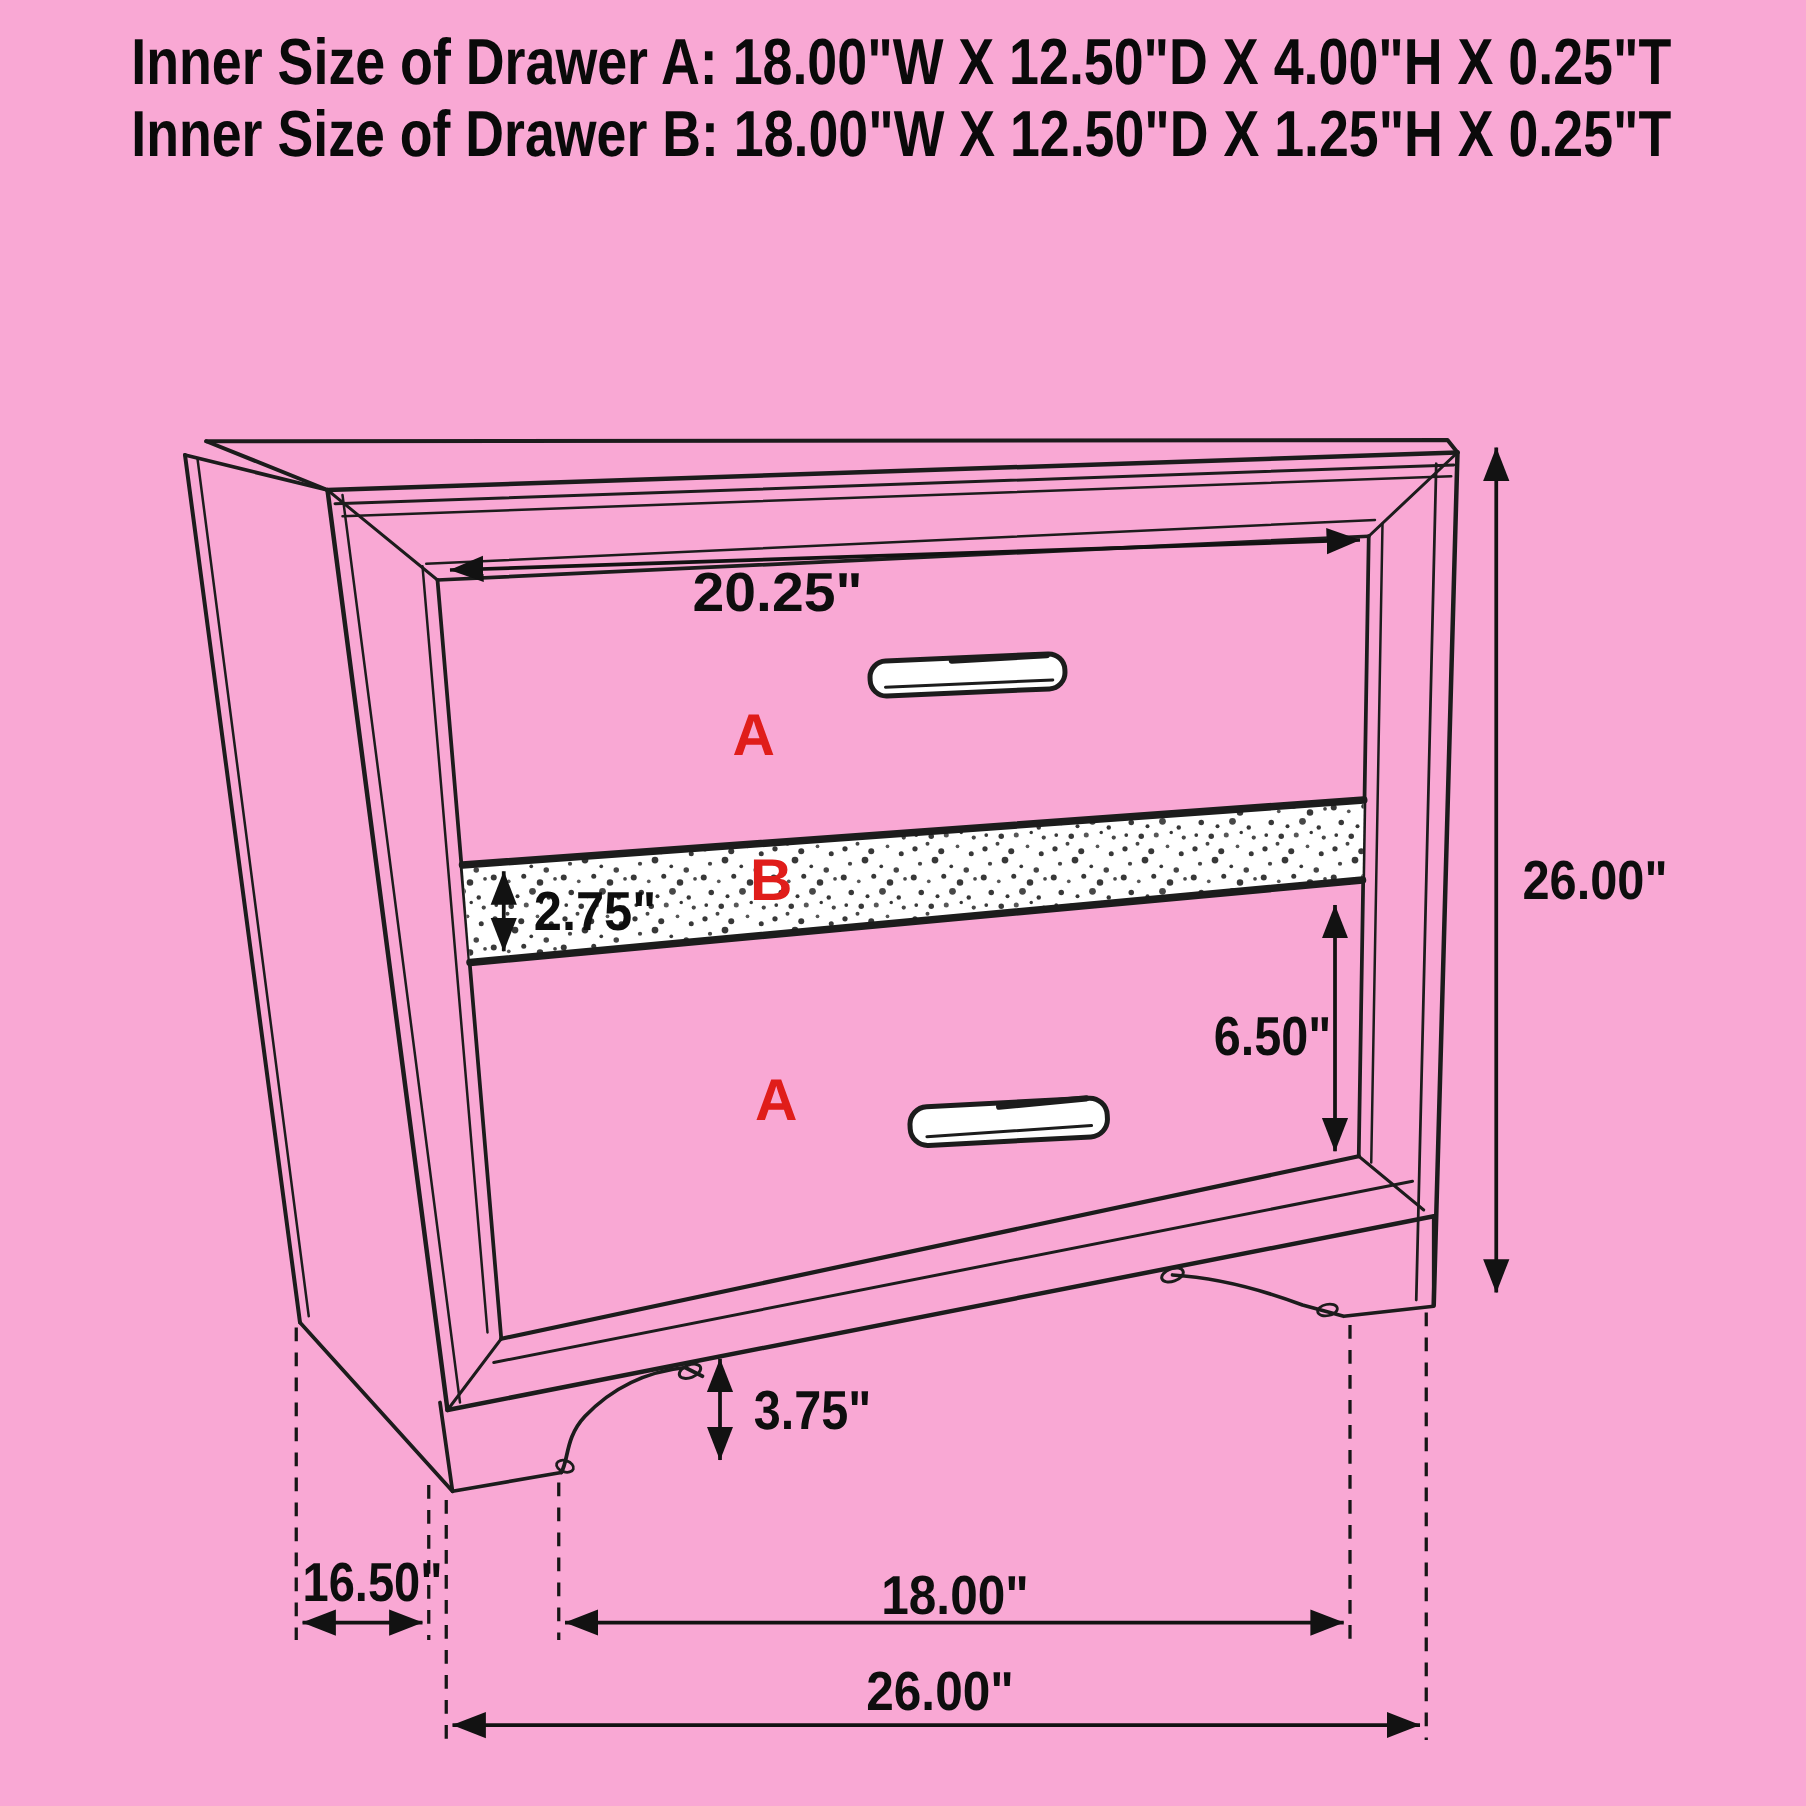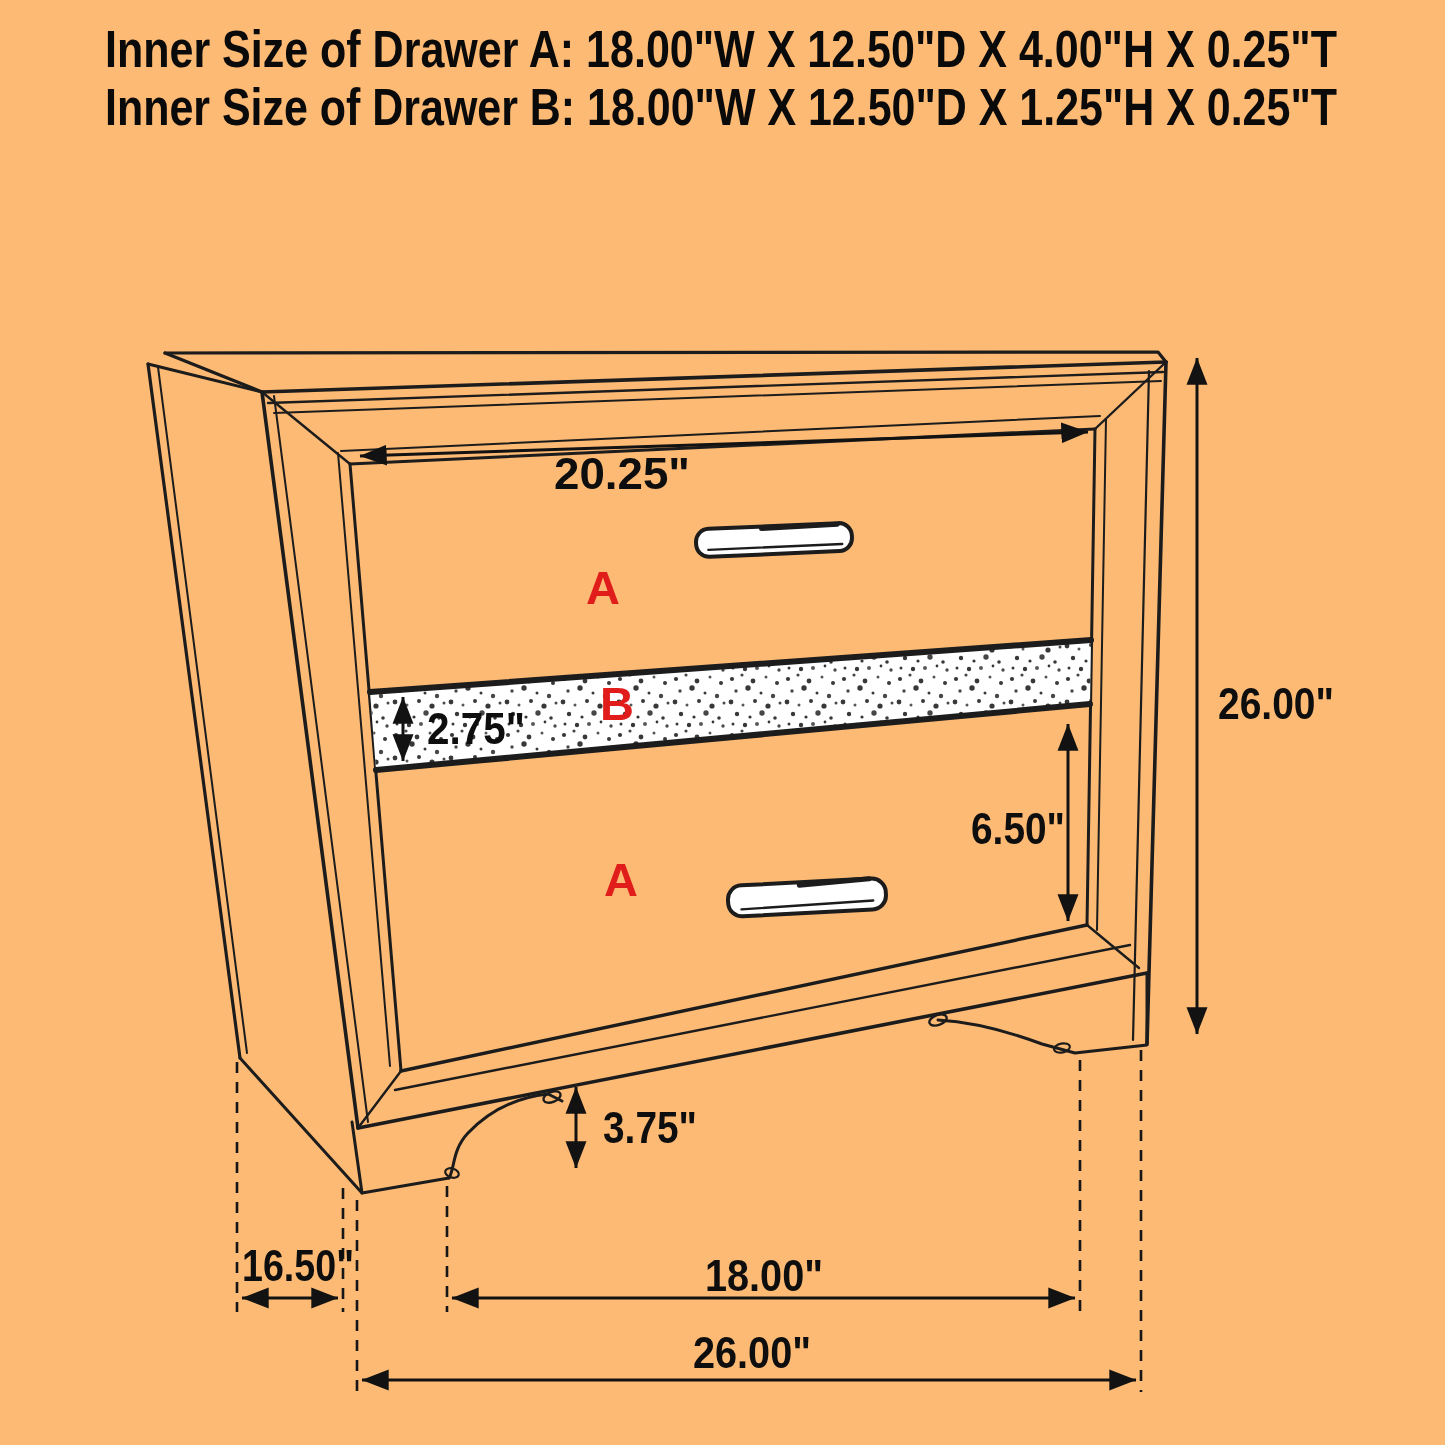--- a/index.html
+++ b/index.html
@@ -1,16 +1,16 @@
 <!DOCTYPE html>
 <html><head>
 <meta charset="utf-8">
 <style>
   html,body{margin:0;padding:0;background:#ffffff;}
-  .page{position:relative;width:1445px;height:1445px;background:#fdba74;overflow:hidden;}
+  .page{position:relative;width:1445px;height:1445px;background:#f9a8d4;overflow:hidden;}
   svg{display:block;}
   .hdr-text{font-family:"Liberation Sans",sans-serif;font-weight:700;font-size:52px;fill:#0a0a0a;}
   .dim-label{font-family:"Liberation Sans",sans-serif;font-weight:700;font-size:44px;fill:#0e0e0e;}
   .part-letter{font-family:"Liberation Sans",sans-serif;font-weight:700;font-size:47px;}
   .ln{stroke:#1c1c1c;fill:none;stroke-linecap:round;stroke-linejoin:round;}
   .dimln{stroke:#121212;fill:none;}
   .dash{stroke:#161616;fill:none;stroke-width:2.6;stroke-dasharray:11 9;}
 </style>
 </head>
 <body>

